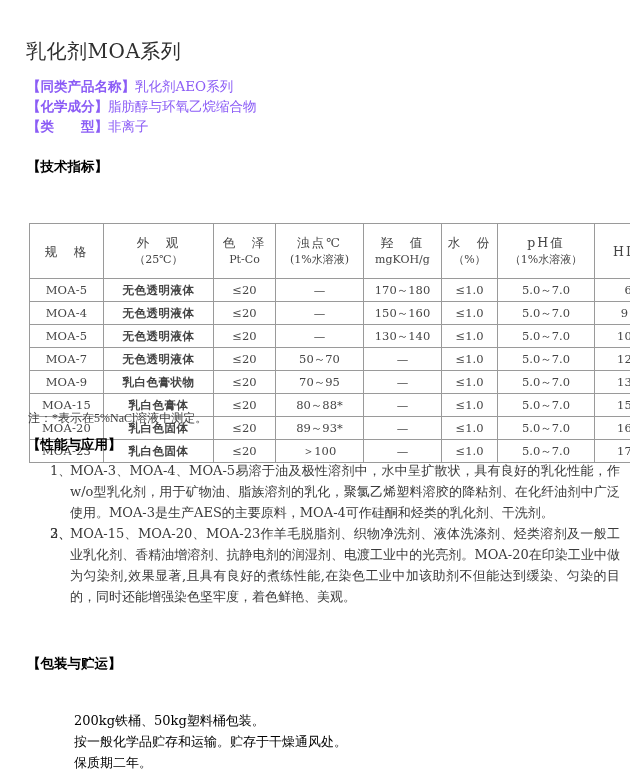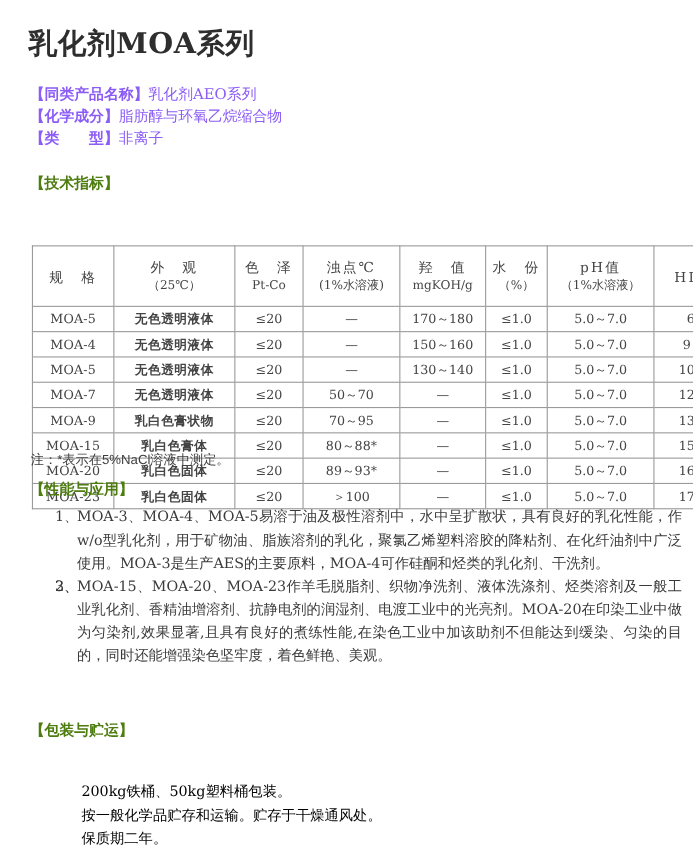--- a/index.html
+++ b/index.html
@@ -22,23 +22,23 @@
     width: 630px;
     height: 770px;
     box-sizing: border-box;
     padding: 0;
   }
 
   
   .doc-title {
     position: absolute;
     left: 26px;
-    top: 22px;
-    font-size: 26px;
-    font-weight: bold;
+    top: 38px;
+    font-size: 20px;
+    font-weight: normal;
     letter-spacing: 0.5px;
     color: #2e2e2e;
     font-family: "DejaVu Serif", "Liberation Serif", serif;
   }
 
   
   .meta-block {
     position: absolute;
     left: 27px;
     top: 76px;
@@ -51,21 +51,21 @@
     white-space: pre;
     font-family: "DejaVu Serif", "Liberation Serif", serif;
   }
   .meta-line .lbl { font-weight: bold; }
 
   
   .section-head {
     position: absolute;
     font-size: 13.5px;
     font-weight: bold;
-    color: #4d7c0f;
+    color: #000000;
     font-family: "DejaVu Serif", "Liberation Serif", serif;
   }
   #sec-tech { left: 27px; top: 158px; }
   #sec-perf { left: 27px; top: 436px; }
   #sec-pack { left: 27px; top: 655px; }
 
   
   .spec-table-wrap {
     position: absolute;
     left: 29px;
@@ -123,21 +123,21 @@
   col.c-ph     { width: 97px; }
   col.c-hlb    { width: 86px; }
 
   
   .table-note {
     position: absolute;
     left: 28px;
     top: 410px;
     font-size: 12px;
     color: #3d3d3d;
-    font-family: Liberation Sans, sans-serif;
+    font-family: Liberation Serif, serif;
   }
 
   
   .perf-list {
     position: absolute;
     left: 50px;
     top: 460px;
     width: 570px;
   }
   .perf-item {

